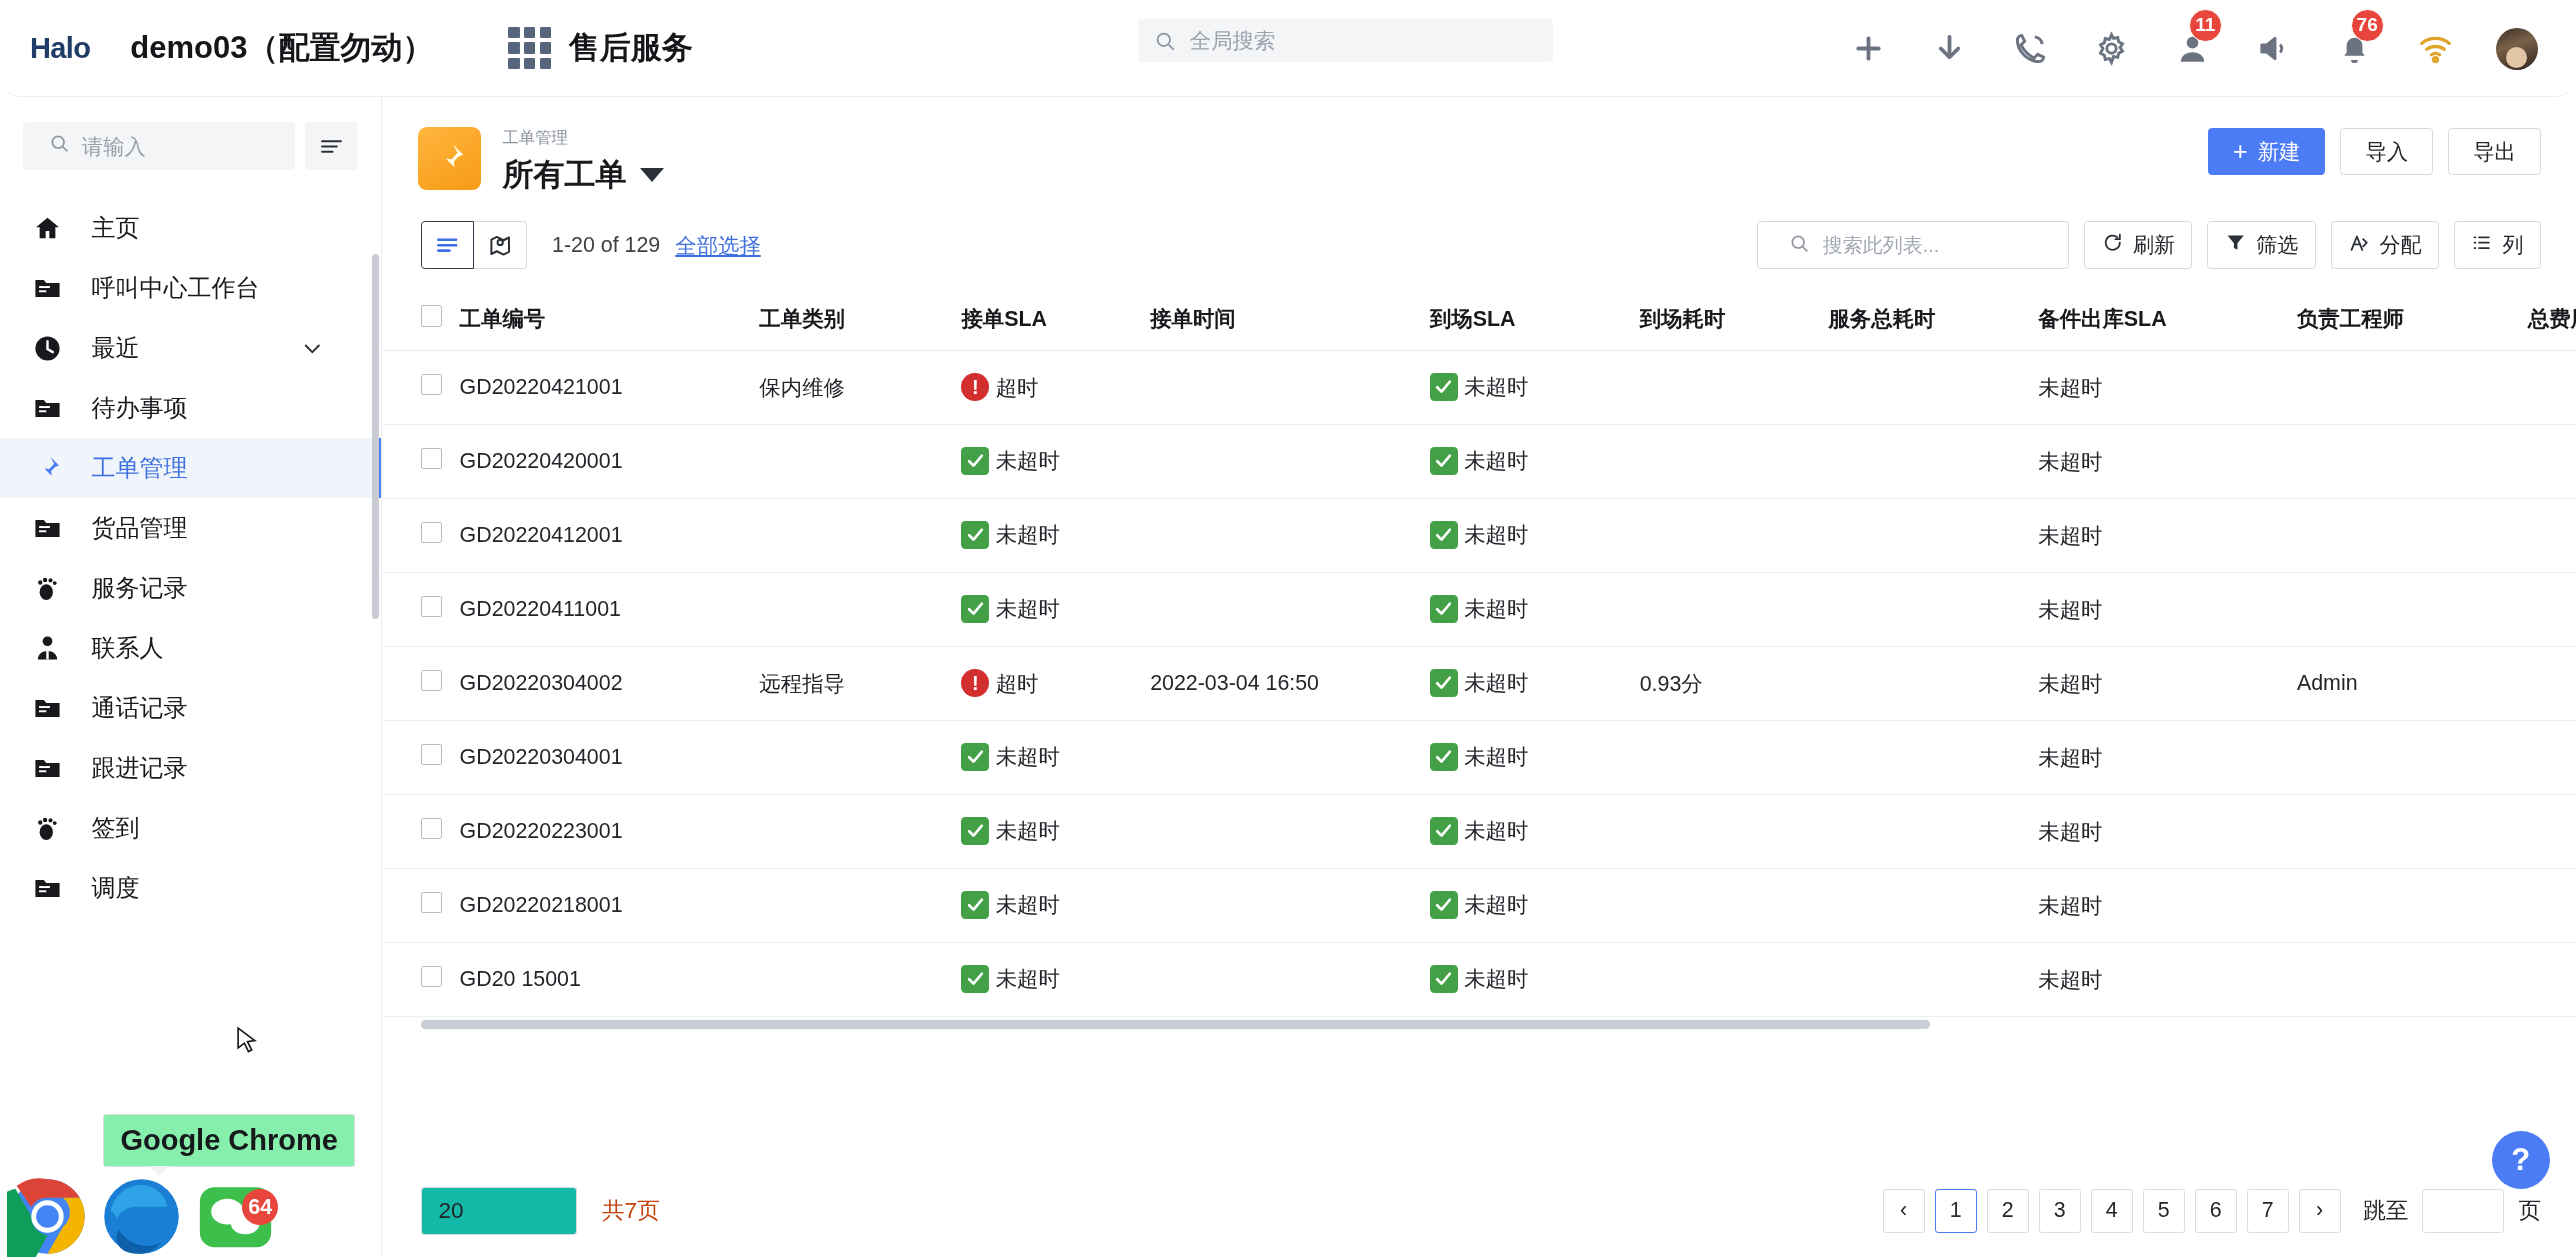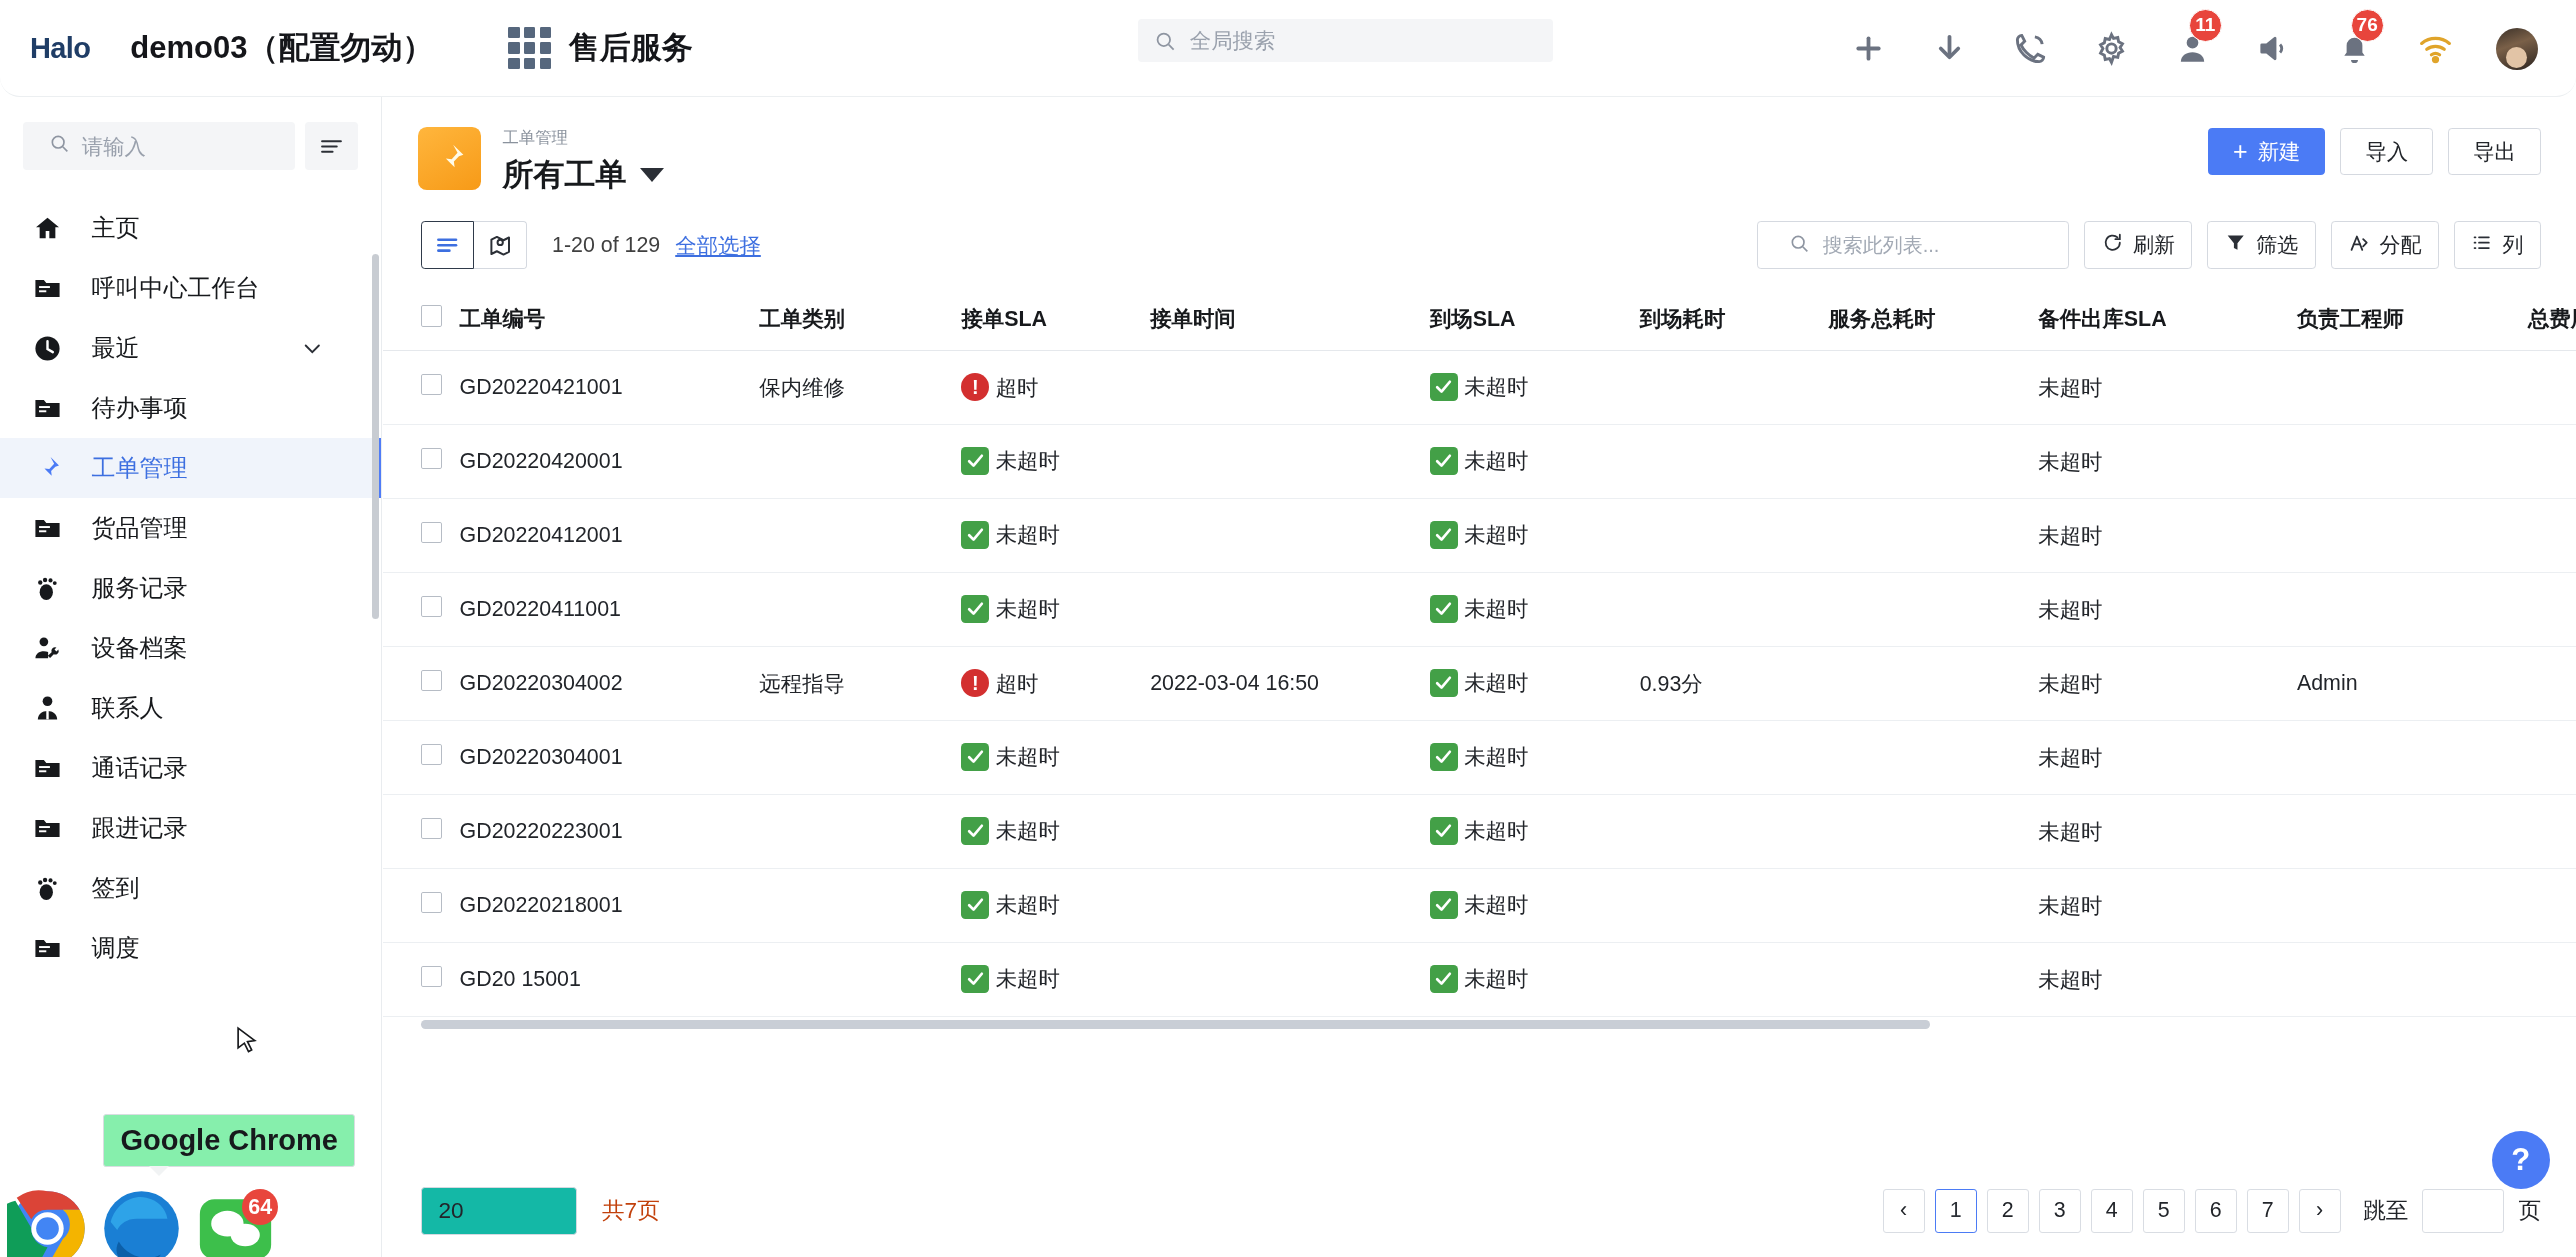--- a/index.html
+++ b/index.html
@@ -231,21 +231,21 @@
     position: absolute; left: 103px; top: 1114px; background: #86efac;
     border: 0.6px solid #d9dde1; border-radius: 3.1px; padding: 8.8px 16.4px;
     font-size: 29px; color: #17191c; white-space: nowrap; z-index: 40; font-weight: bold;
   }
   .chrome-tooltip::after {
     content: ''; position: absolute; left: 45px; bottom: -10.7px;
     border-left: 10.7px solid transparent; border-right: 10.7px solid transparent;
     border-top: 10.7px solid #f1f3f4;
   }
   .dock { position: absolute; left: 0; bottom: 0; height: 69px; z-index: 45; display: flex; align-items: flex-end; }
-  .dock-icon { position: relative; width: 94px; height: 69px; display: flex; align-items: flex-start; justify-content: center; }
+  .dock-icon { position: relative; width: 94px; height: 69px; display: flex; align-items: flex-end; justify-content: center; }
   .dock-badge {
     position: absolute; top: 1.3px; right: 3.8px; min-width: 36px; height: 36px;
     background: #e8453c; color: #fff; border-radius: 18px; font-size: 21.4px;
     font-weight: 700; display: flex; align-items: center; justify-content: center; padding: 0 5px;
   }
   .cursor-ico { position: absolute; left: 235px; top: 1026px; width: 25px; height: 33px; z-index: 35; }
 </style>
 </head>
 <body>
 
@@ -421,30 +421,20 @@
       <span class="nv-ico">
         <svg viewBox="0 0 24 24" fill="#17191c">
             <ellipse cx="11" cy="15" rx="5.5" ry="6.5"></ellipse>
             <circle cx="6" cy="7" r="1.8"></circle>
             <circle cx="10" cy="5" r="1.8"></circle>
             <circle cx="14.5" cy="5.3" r="1.7"></circle>
             <circle cx="18" cy="7.5" r="1.6"></circle>
           </svg>
       </span>
       <span class="nv-label">服务记录</span>
-    </div>
-    <div class="nav-item">
-      <span class="nv-ico">
-        <svg viewBox="0 0 24 24" fill="#17191c">
-            <circle cx="9" cy="6.5" r="3.6"></circle>
-            <path d="M2 20c0-3.6 3.1-5.8 7-5.8 1.3 0 2.5.2 3.5.7V20H2z"></path>
-            <path d="M19.4 11.2a3 3 0 0 0-4 3.8l-3.1 3.1 1.8 1.8 3.1-3.1a3 3 0 0 0 3.8-4l-1.6 1.6-1.6-1.6 1.6-1.6z"></path>
-          </svg>
-      </span>
-      <span class="nv-label">设备档案</span>
     </div>
     <div class="nav-item">
       <span class="nv-ico">
         <svg viewBox="0 0 24 24" fill="#17191c">
             <circle cx="12" cy="6" r="4"></circle>
             <path d="M4 21c0-4.2 3.6-7 8-7s8 2.8 8 7H4z"></path>
             <rect x="11" y="14" width="2" height="7" fill="#fff"></rect>
           </svg>
       </span>
       <span class="nv-label">联系人</span>

